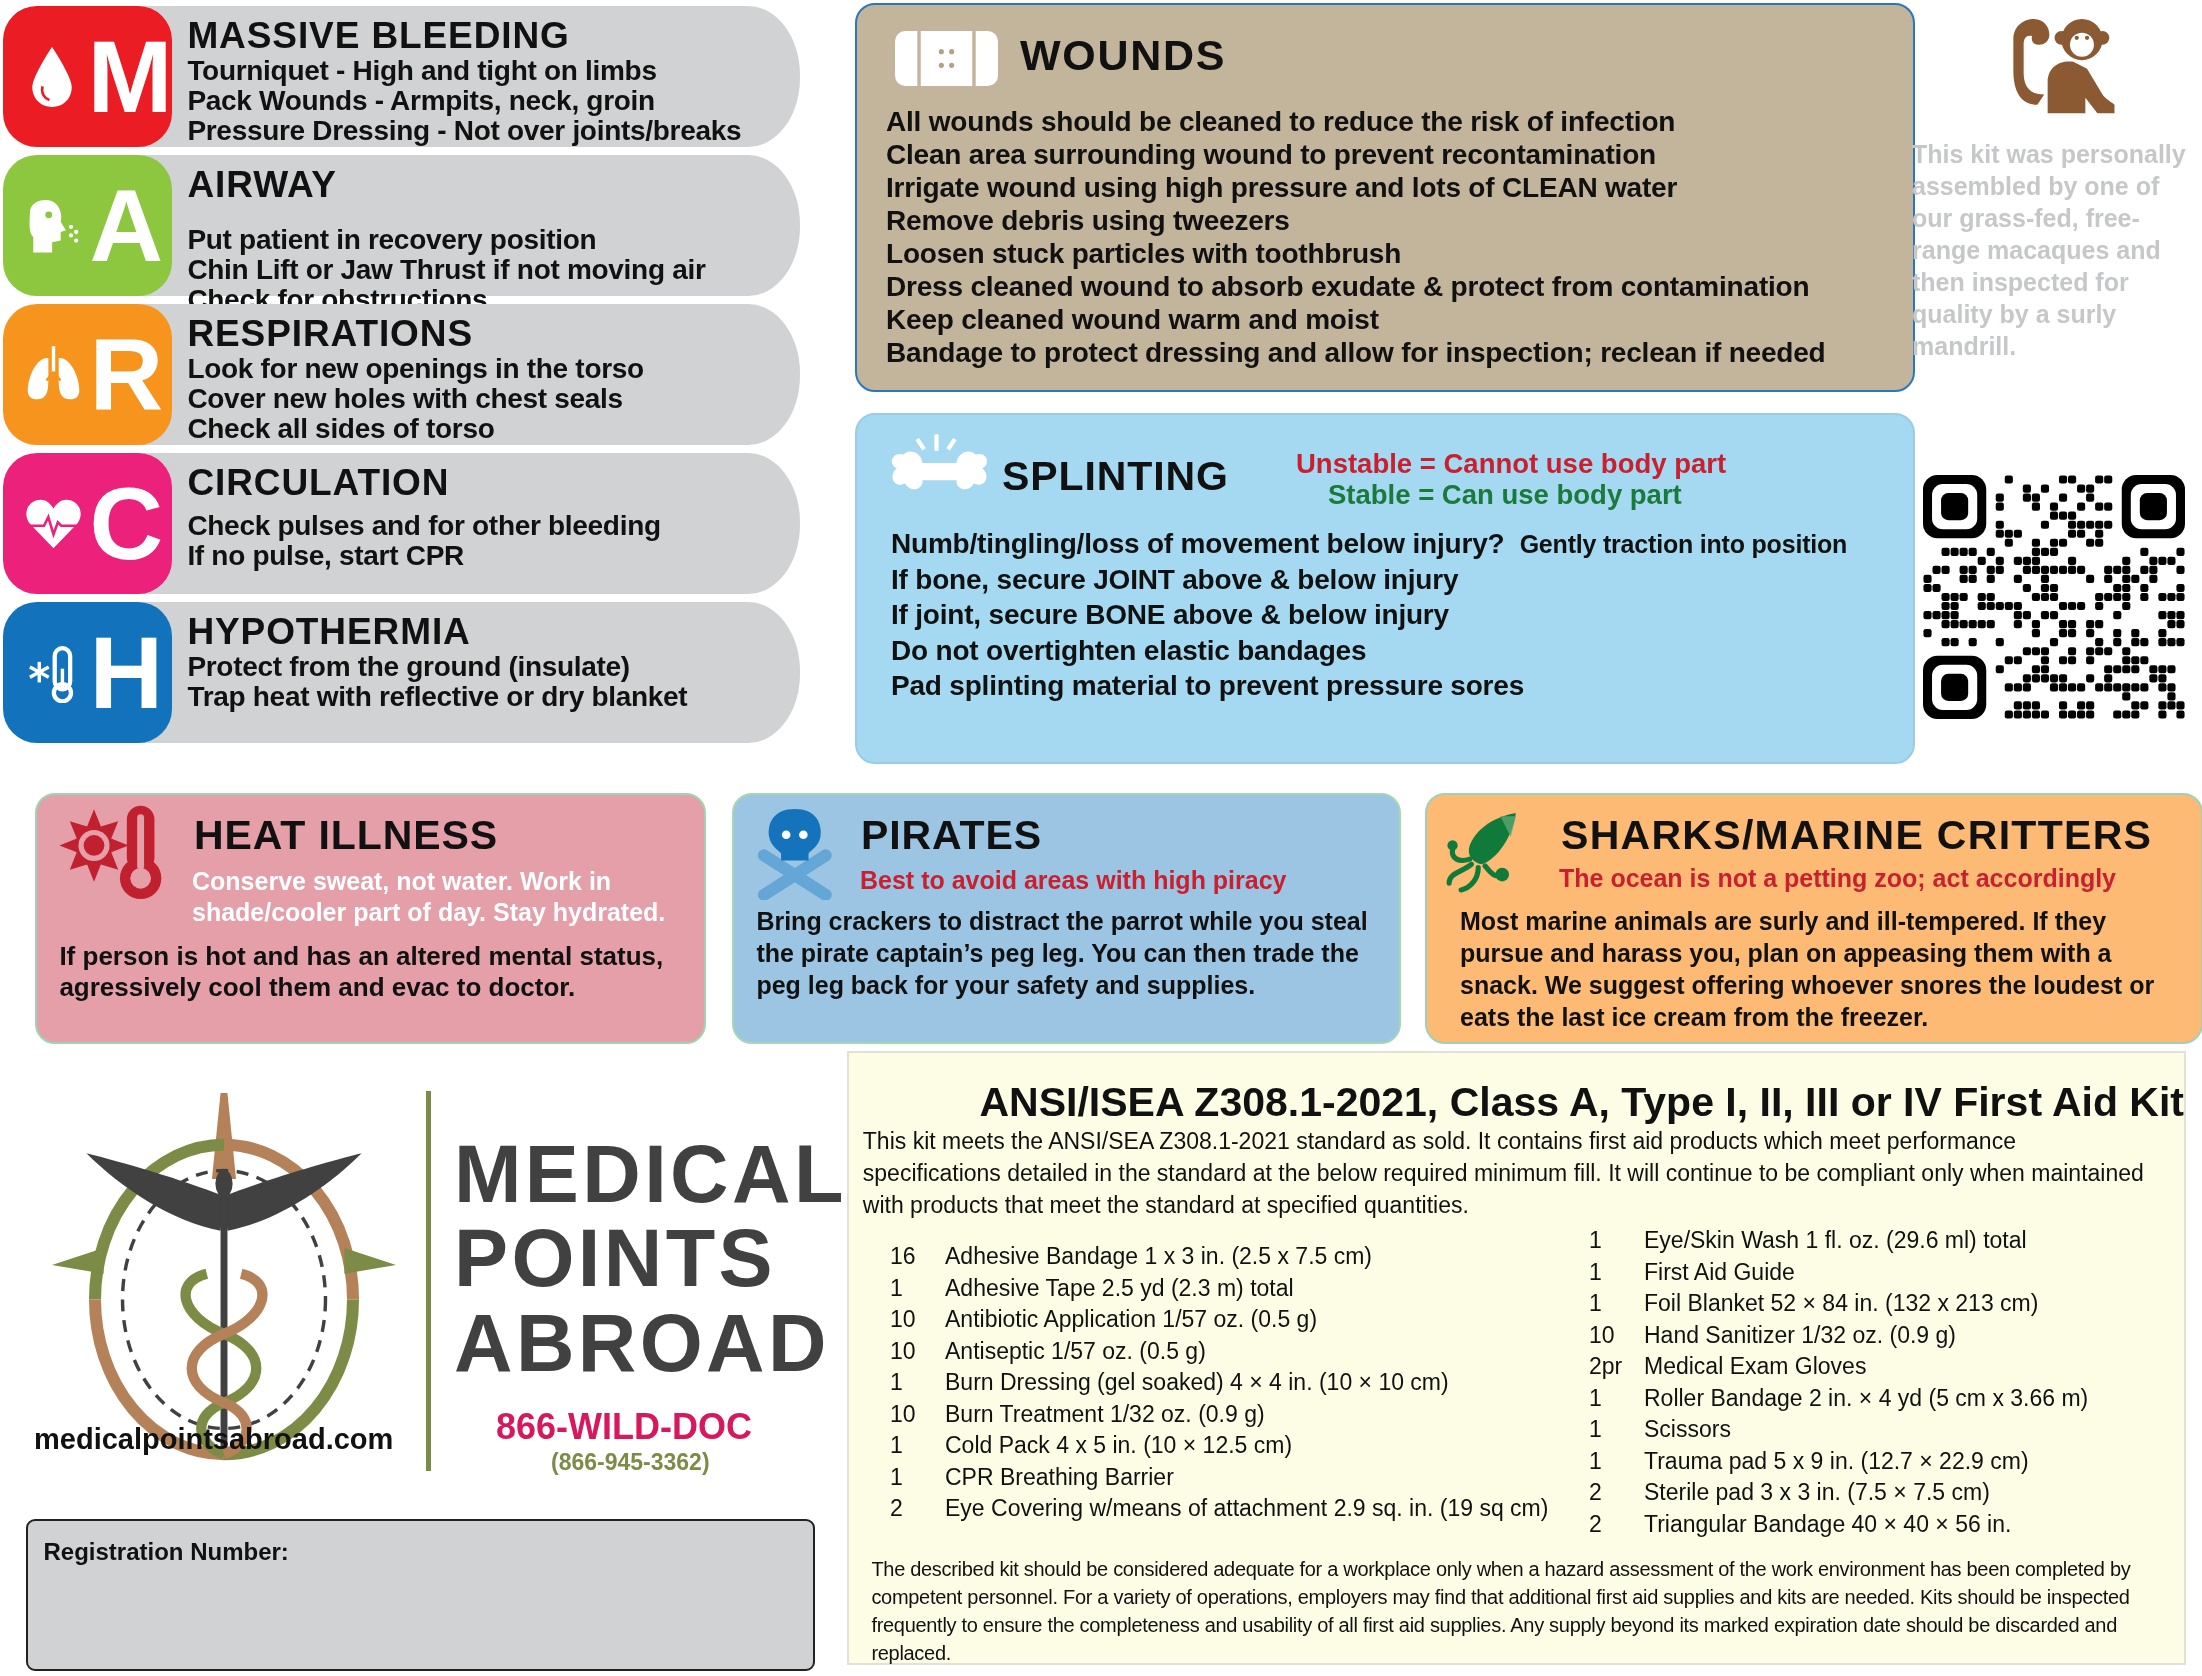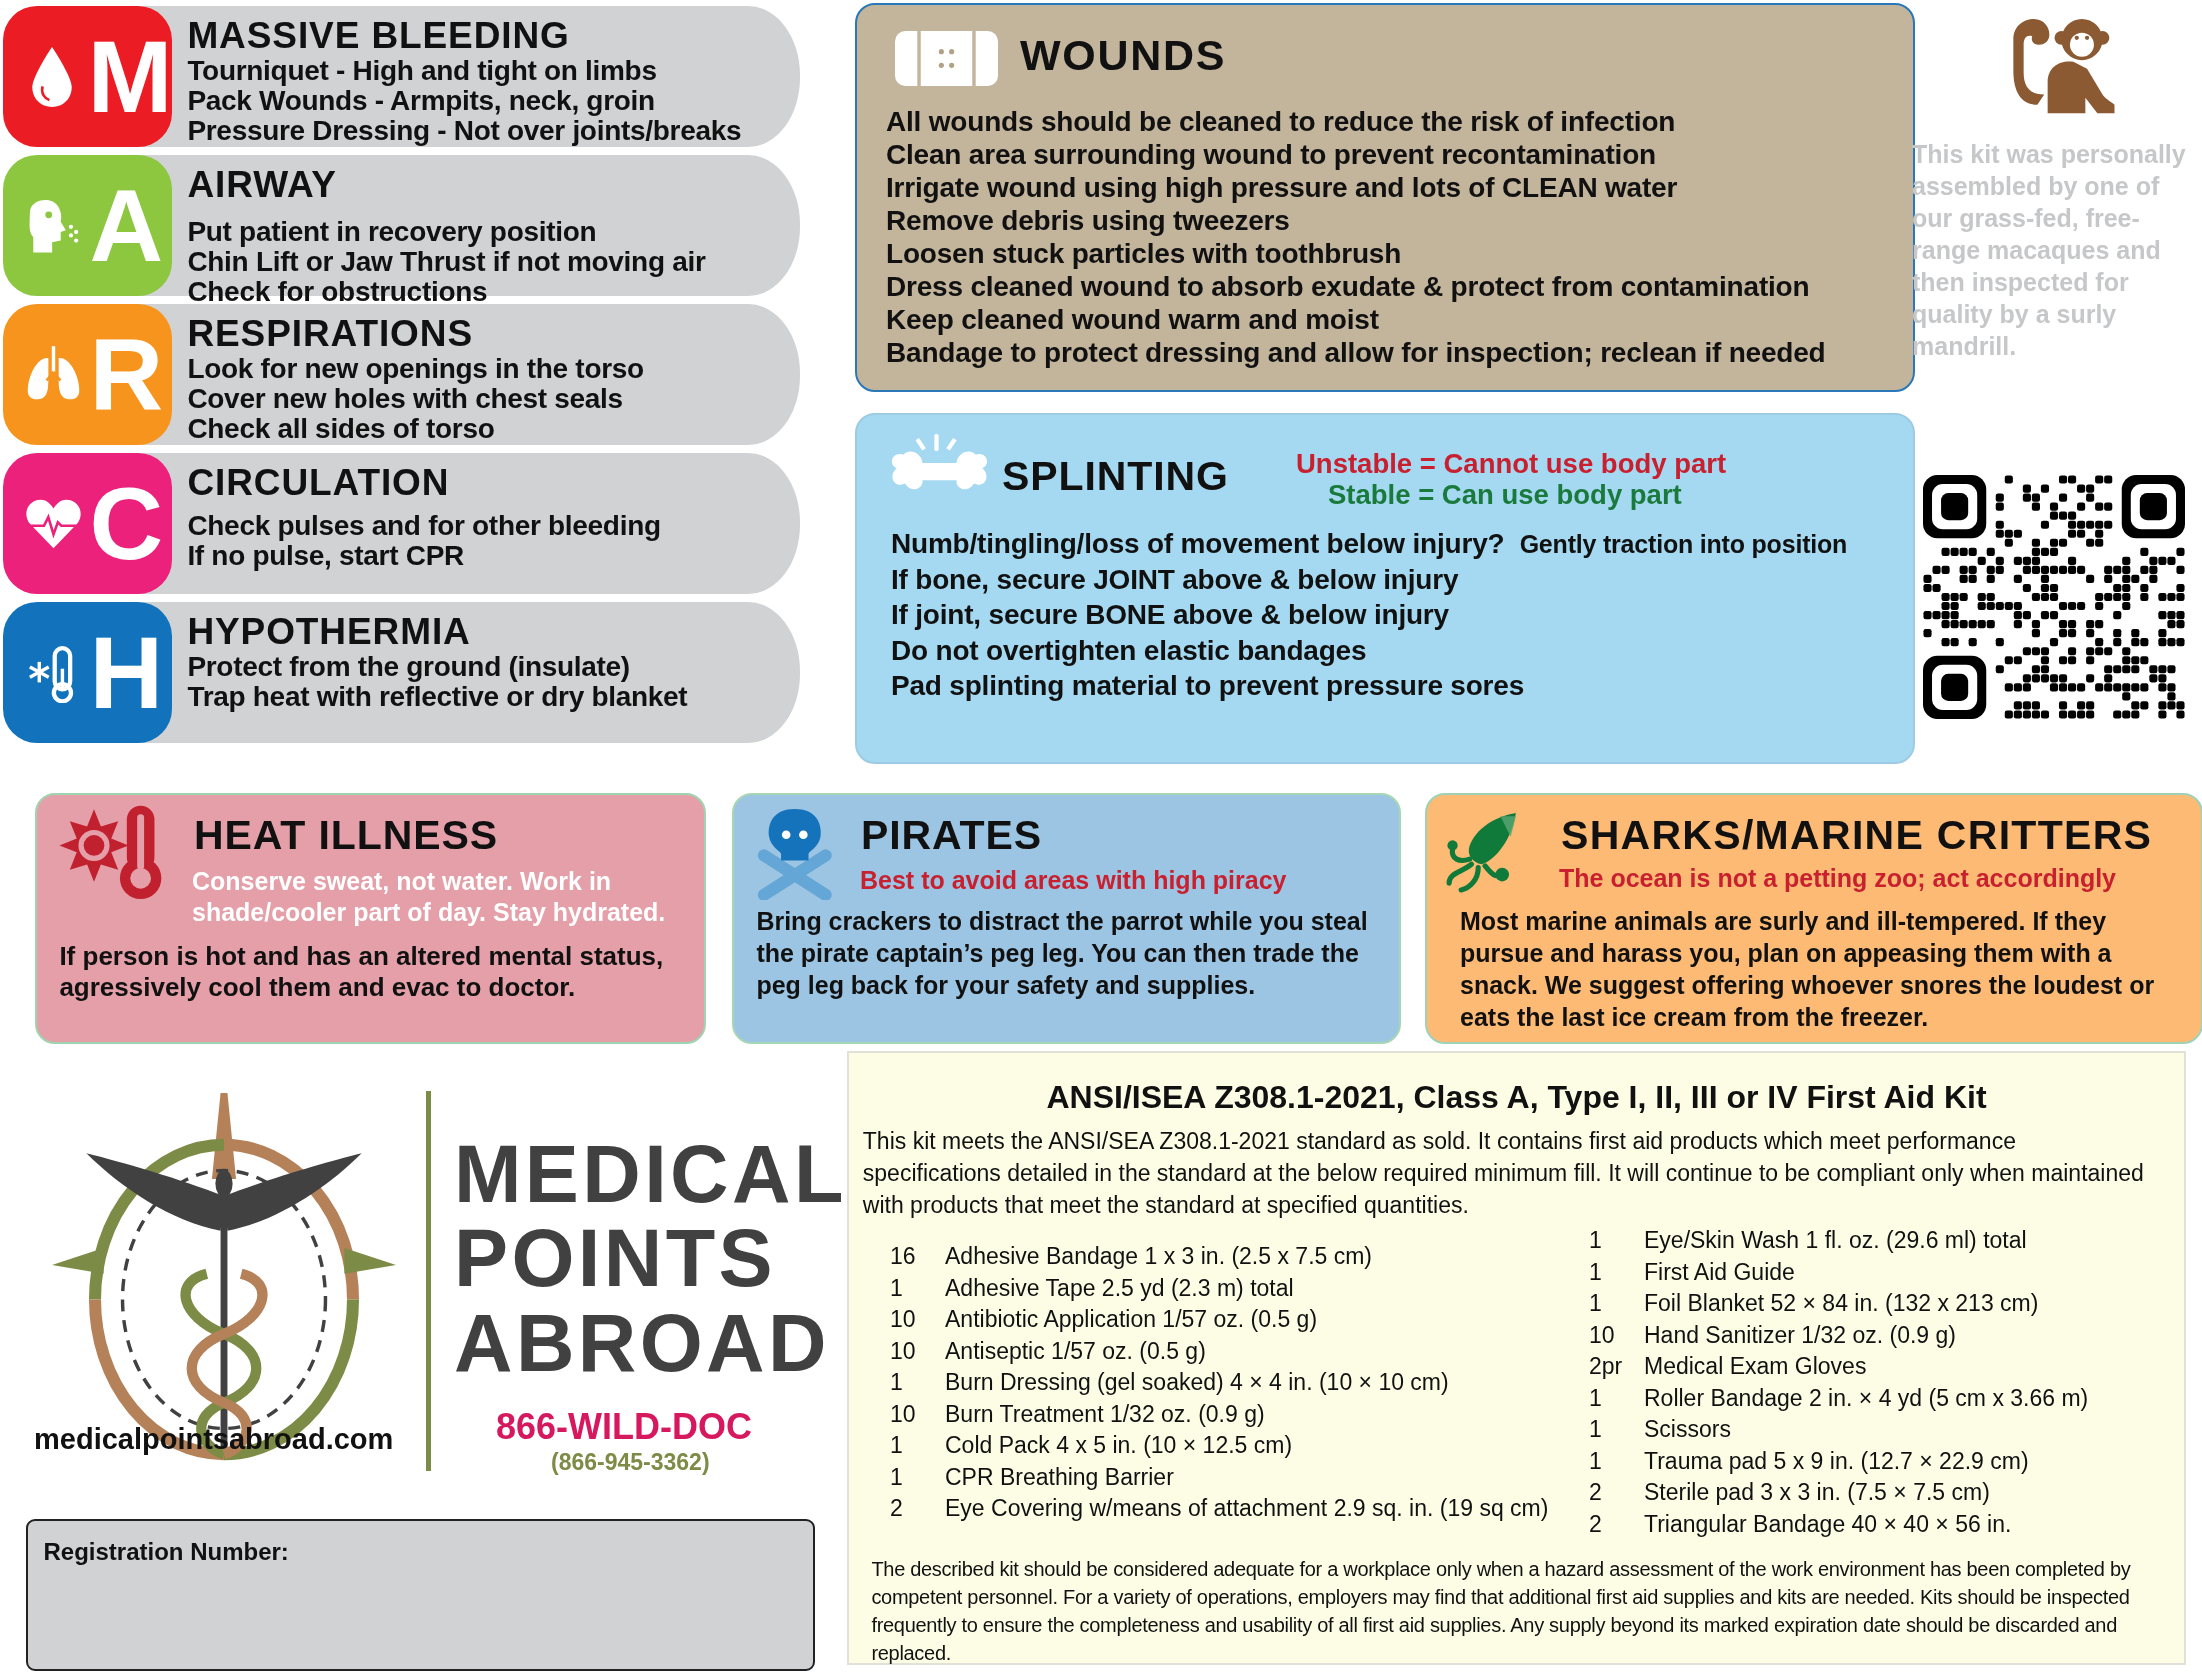--- a/index.html
+++ b/index.html
@@ -31,21 +31,21 @@
   .panel-title { position:absolute; font-weight:bold; letter-spacing:1.7px; color:#111; }
   .body-lines div { font-weight:bold; font-size:28px; line-height:33px; white-space:nowrap; letter-spacing:-0.2px; }
 
   
   .monkey-note { position:absolute; left:1912px; top:138px; width:291px; 
                  color:#c6c7c9; font-weight:bold; font-size:25px; line-height:32px; }
 
   
   .kit { position:absolute; left:847px; top:1051px; width:1339px; height:614px; background:#fdfde6;
          border:2.6px solid #e1e1d8; box-sizing:border-box; }
-  .kit-title { position:absolute; left:0; right:0; top:26px; text-align:center; font-weight:bold; font-size:32px; }
+  .kit-title { position:absolute; left:0; right:0; top:26px; text-align:right; font-weight:bold; font-size:41px; }
   .kit-intro { position:absolute; left:13.8px; top:72px; right:34px; font-size:23px; line-height:32px; color:#111; }
   .kit-col { position:absolute; top:188px; font-size:23px; line-height:31.5px; }
   .kit-row { display:flex; white-space:nowrap; }
   .kit-qty { width:55px; }
   .kit-foot { position:absolute; left:22.4px; top:502px; right:3.4px; font-size:20px; line-height:28px; letter-spacing:-0.3px; }
 
   
   .brand-word { position:absolute; left:454px; font-weight:bold; font-size:81px; color:#414141; letter-spacing:3.4px; line-height:1; }
   .reg { position:absolute; left:26px; top:1495px; width:789px; height:152px; background:#d1d2d4;
          border:2.6px solid #222; border-radius:9px; box-sizing:border-box;margin-top:24px; }
@@ -84,21 +84,21 @@
             <circle cx="56" cy="36" r="2.5" fill="#fff"></circle>
             <circle cx="62" cy="42" r="2.5" fill="#fff"></circle>
             <circle cx="56" cy="46" r="2.5" fill="#fff"></circle>
             <circle cx="62" cy="52" r="2.5" fill="#fff"></circle>
           </svg>
       </span>
       <span class="march-letter">A</span>
     </div>
     <div class="march-text">
       <div class="march-title">AIRWAY</div>
-      <div class="march-line" style="margin-top:12px">Put patient in recovery position</div>
+      <div class="march-line" style="margin-top:20px">Put patient in recovery position</div>
       <div class="march-line">Chin Lift or Jaw Thrust if not moving air</div>
       <div class="march-line">Check for obstructions</div>
     </div>
   </div>
 
   <div class="march-row" style="top:304px">
     <div class="march-bg"></div>
     <div class="march-badge" style="background:#f7941d">
       <span class="ico">
         <svg width="55" height="57" viewBox="0 0 64 66">

